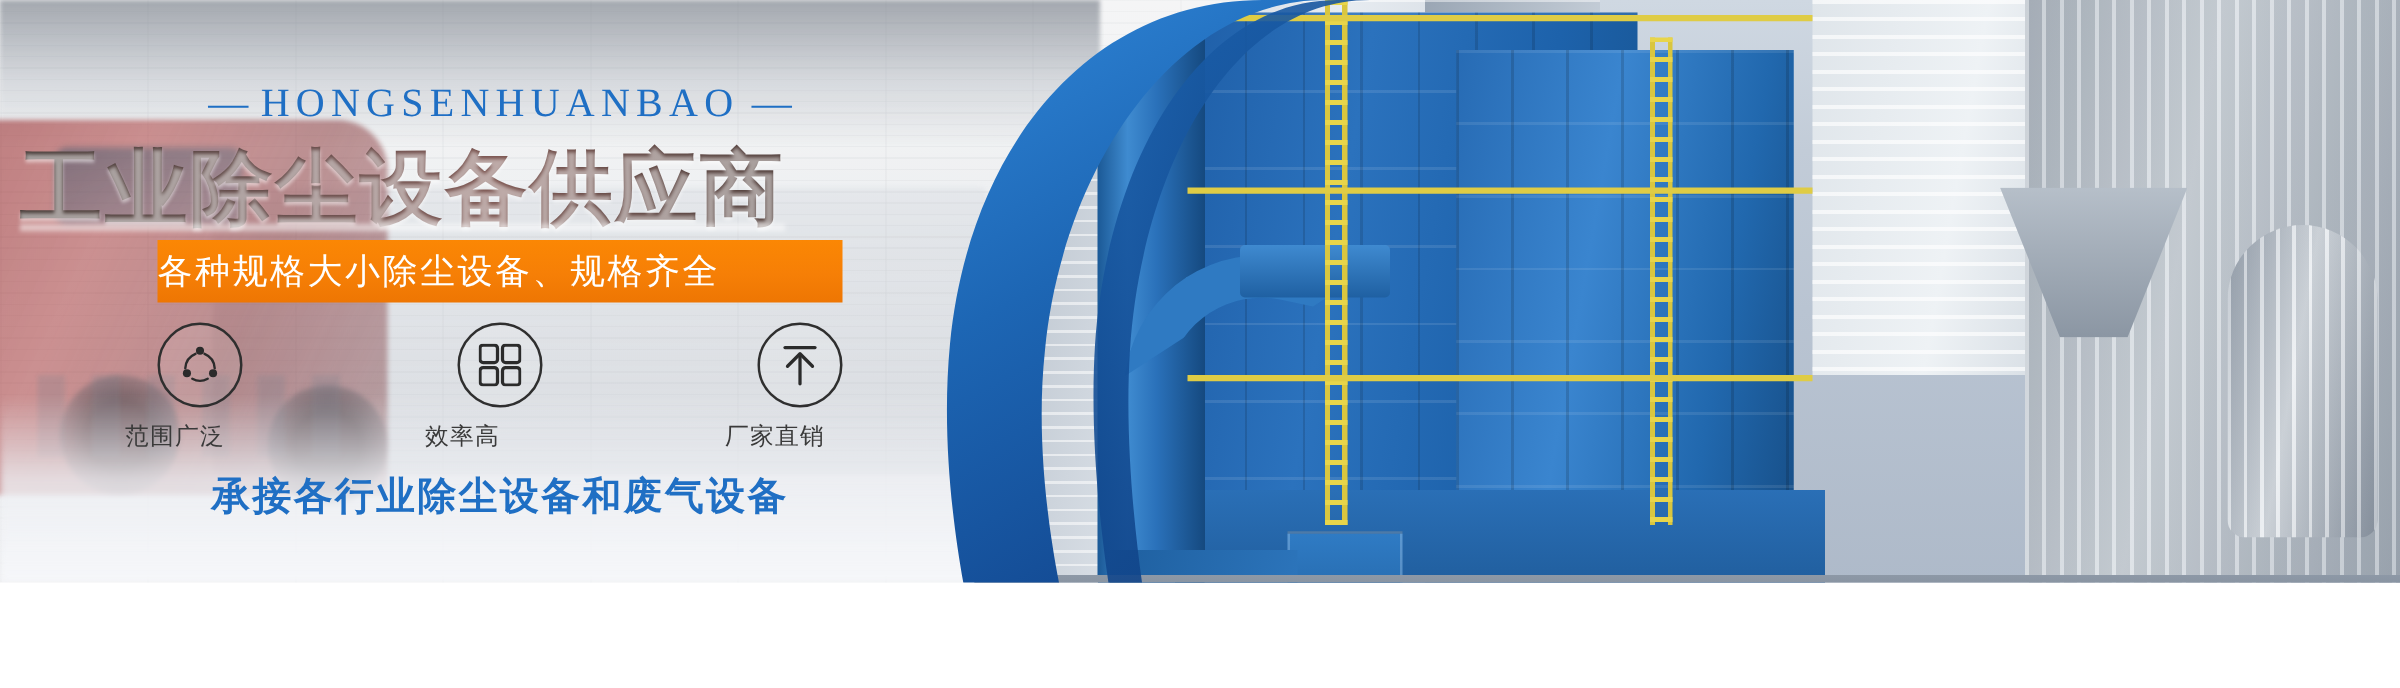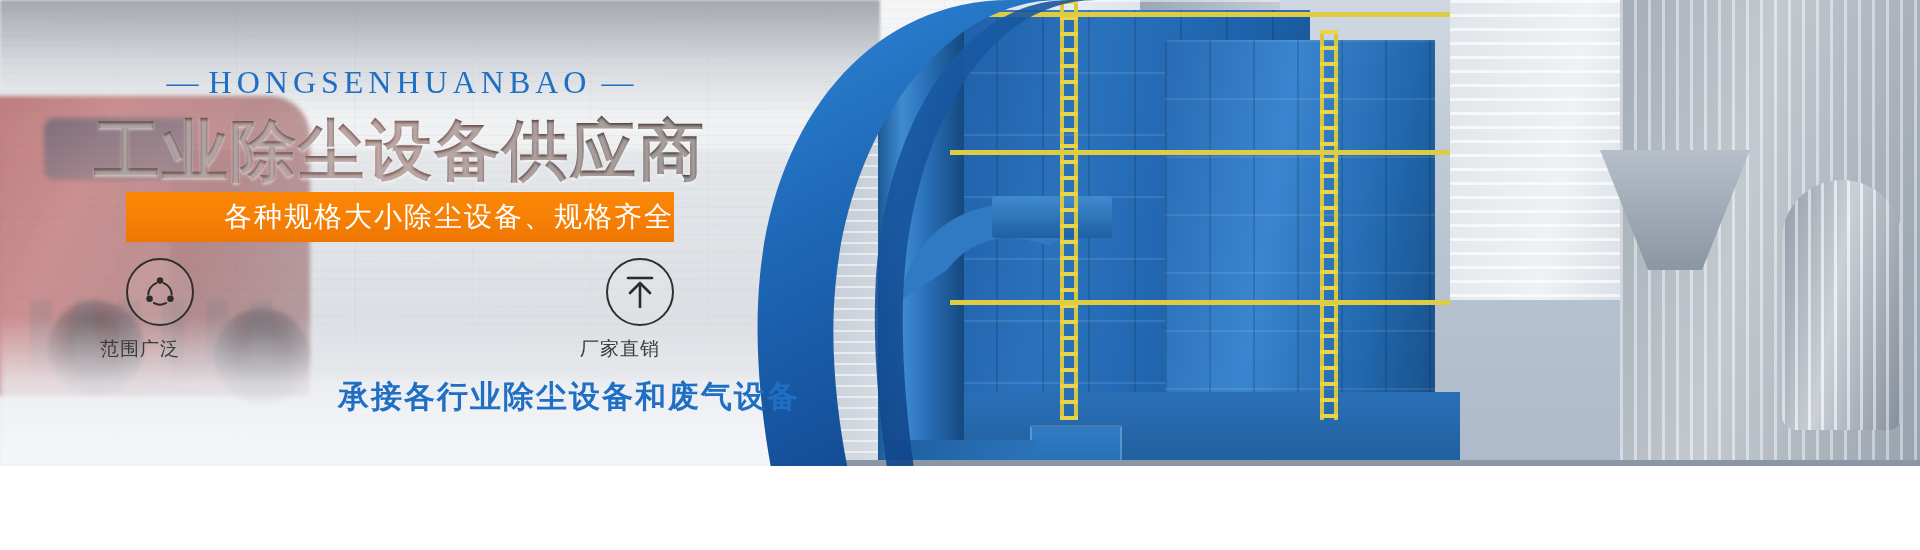--- a/index.html
+++ b/index.html
@@ -186,35 +186,36 @@
   }
   .eyebrow {
     position:absolute; left:0; top:64px; width:800px;
     text-align:center;
     font-family:"Liberation Serif","DejaVu Serif",serif;
     font-size:32px; letter-spacing:5px; color:#1f6fc4; white-space:nowrap;
   }
   .eyebrow .dash { letter-spacing:0; padding:0 10px; }
 
   .headline {
-    position:absolute; left:0; top:106px; width:800px; text-align:center;
+    position:absolute; left:16px; top:106px; width:800px; 
     font-size:66px; font-weight:bold; letter-spacing:2px;
     color:#3b3330;
     background:linear-gradient(95deg,#4a3f3b 0%, #6a4d4b 30%, #7c5550 48%, #5a4440 66%, #3f3633 100%);
     -webkit-background-clip:text; background-clip:text;
     -webkit-text-fill-color:transparent; color:transparent;
     text-shadow:0 2px 3px rgba(255,255,255,.5);
     white-space:nowrap;
+    text-decoration:underline;
   }
 
   .orange-bar {
     position:absolute; left:126px; top:192px;
     width:548px; height:50px;
     background:linear-gradient(180deg,#fb8704 0%, #f67f06 55%, #ee7603 100%);
-    display:flex; align-items:center; justify-content:flex-end;
+    display:flex; align-items:center; justify-content:flex-start;
   }
   .orange-bar span {
     color:#ffffff; font-size:28px; letter-spacing:2px; font-weight:500;
     white-space:nowrap;
   }
 
   .features {
     position:absolute; left:100px; top:258px; width:600px;
     display:flex; justify-content:space-between;
   }
@@ -223,21 +224,21 @@
     width:68px; height:68px; margin:0 auto 10px;
     border:2px solid #2f2f2f; border-radius:50%;
     display:flex; align-items:center; justify-content:center;
     background:rgba(255,255,255,.10);
   }
   .feat-label {
     font-size:19px; color:#3a3a3a; letter-spacing:1px; white-space:nowrap;
   }
 
   .tagline {
-    position:absolute; left:0; top:376px; width:800px; text-align:right;
+    position:absolute; left:0; top:376px; width:800px; text-align:center;
     font-size:31px; font-weight:bold; letter-spacing:2px;
     color:#1f6fc4; white-space:nowrap;
   }
 </style>
 </head>
 <body>
 
 <div class="banner">
 
   <div class="bg-photo"></div>
@@ -322,20 +323,31 @@
             <circle cx="9" cy="27" r="3.4" fill="#2b2b2b"></circle>
             <circle cx="31" cy="27" r="3.4" fill="#2b2b2b"></circle>
             <path d="M 16.2 10.6 A 14 14 0 0 0 7.6 22.8" stroke="#2b2b2b" stroke-width="2" fill="none" stroke-linecap="round"></path>
             <path d="M 23.8 10.6 A 14 14 0 0 1 32.4 22.8" stroke="#2b2b2b" stroke-width="2" fill="none" stroke-linecap="round"></path>
             <path d="M 13.5 31.5 A 13 13 0 0 0 26.5 31.5" stroke="#2b2b2b" stroke-width="2" fill="none" stroke-linecap="round"></path>
           </svg>
         </div>
         <div class="feat-label">范围广泛</div>
       </div>
 
+      <div class="feature">
+        <div class="feat-circle">
+          <svg width="34" height="34" viewBox="0 0 34 34">
+            <rect x="1" y="1" width="14" height="14" rx="2.5" fill="none" stroke="#2b2b2b" stroke-width="2.6"></rect>
+            <rect x="19" y="1" width="14" height="14" rx="2.5" fill="none" stroke="#2b2b2b" stroke-width="2.6"></rect>
+            <rect x="1" y="19" width="14" height="14" rx="2.5" fill="none" stroke="#2b2b2b" stroke-width="2.6"></rect>
+            <rect x="19" y="19" width="14" height="14" rx="2.5" fill="none" stroke="#2b2b2b" stroke-width="2.6"></rect>
+          </svg>
+        </div>
+        <div class="feat-label">效率高</div>
+      </div>
 
 
       <div class="feature">
         <div class="feat-circle">
           <svg width="34" height="36" viewBox="0 0 34 36">
             <line x1="5" y1="4" x2="29" y2="4" stroke="#2b2b2b" stroke-width="2.6" stroke-linecap="round"></line>
             <line x1="17" y1="10" x2="17" y2="33" stroke="#2b2b2b" stroke-width="2.6" stroke-linecap="round"></line>
             <path d="M 7 19 L 17 9 L 27 19" fill="none" stroke="#2b2b2b" stroke-width="2.6" stroke-linecap="round" stroke-linejoin="round"></path>
           </svg>
         </div>

